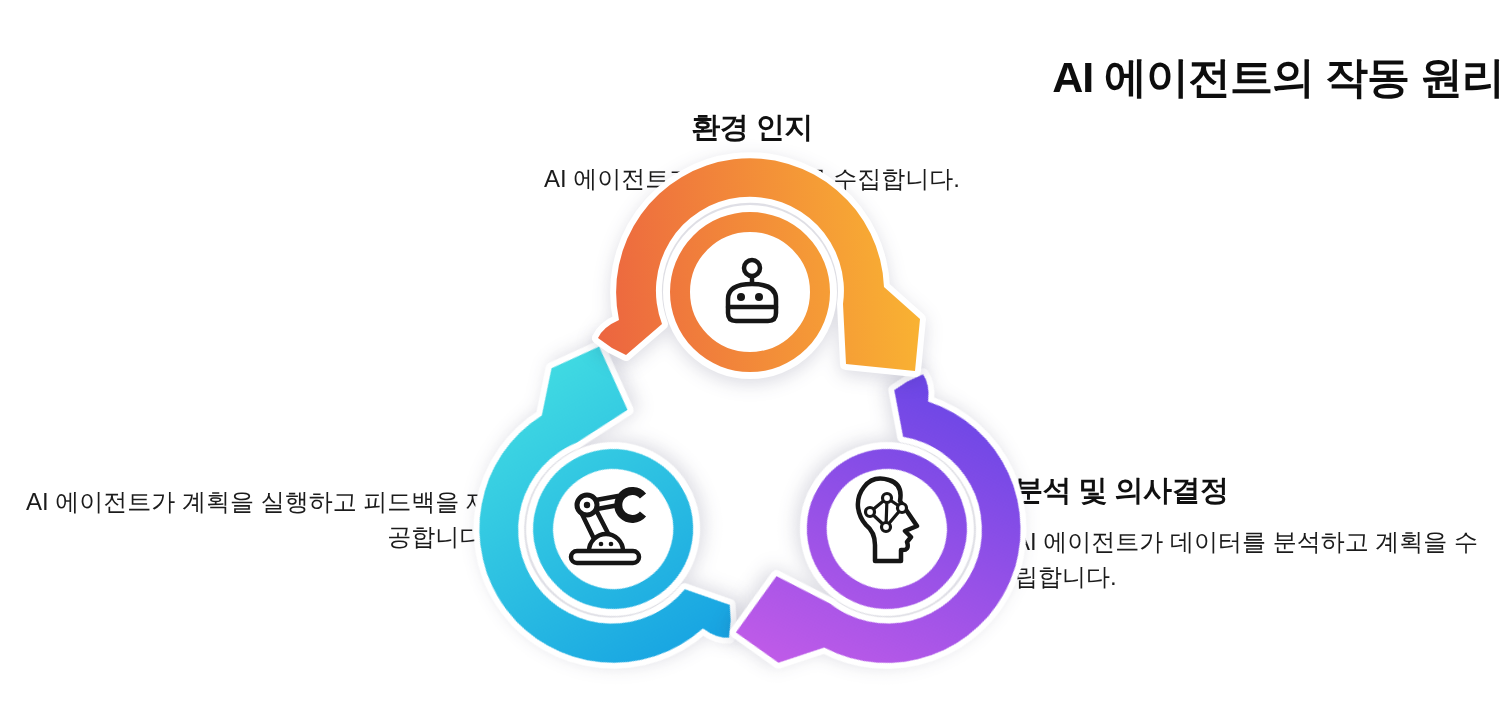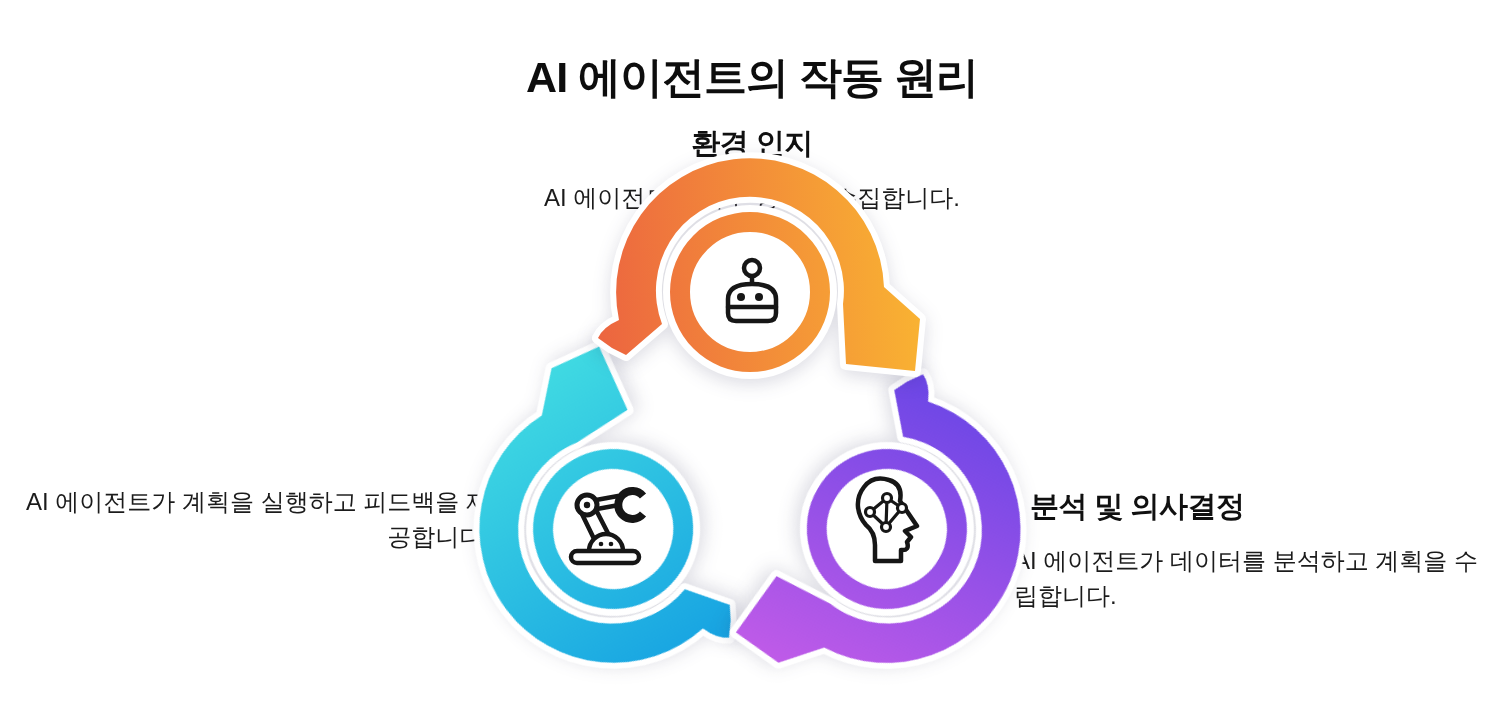--- a/index.html
+++ b/index.html
@@ -1,21 +1,21 @@
 <!DOCTYPE html>
 <html><head>
 <meta charset="utf-8">
 <style>
   html,body{margin:0;padding:0;background:#ffffff;}
   body{width:1504px;height:704px;position:relative;overflow:hidden;
        font-family:"Liberation Sans","DejaVu Sans",sans-serif;color:#111;}
   .abs{position:absolute;}
-  .page-title{left:0;right:0;top:20px;text-align:center;font-size:43px;font-weight:800;
+  .page-title{left:0;right:0;top:20px;text-align:right;font-size:43px;font-weight:800;
               letter-spacing:-1px;color:#0d0d0d;}
-  .step-block h2{margin:16px;font-size:29px;font-weight:800;color:#101010;letter-spacing:-0.5px;}
+  .step-block h2{margin:0;font-size:29px;font-weight:800;color:#101010;letter-spacing:-0.5px;}
   .step-block p{margin:13px 0 0 0;font-size:24px;font-weight:400;color:#1b1b1b;line-height:35px;}
   .step-top{left:0;right:0;top:108px;text-align:center;}
   .step-right{left:1014px;top:471px;width:470px;text-align:left;}
   .step-left{right:1014px;top:471px;width:480px;text-align:right;}
   svg.diagram{position:absolute;left:0;top:0;width:1504px;height:704px;}
   .unit{filter:drop-shadow(0 5px 9px rgba(40,40,80,.16));}
   .icon{stroke:#161616;stroke-width:4.5;fill:none;stroke-linecap:round;stroke-linejoin:round;}
   .icon .fillw{fill:#ffffff;}
   .icon .solid{fill:#161616;stroke:none;}
 </style>

